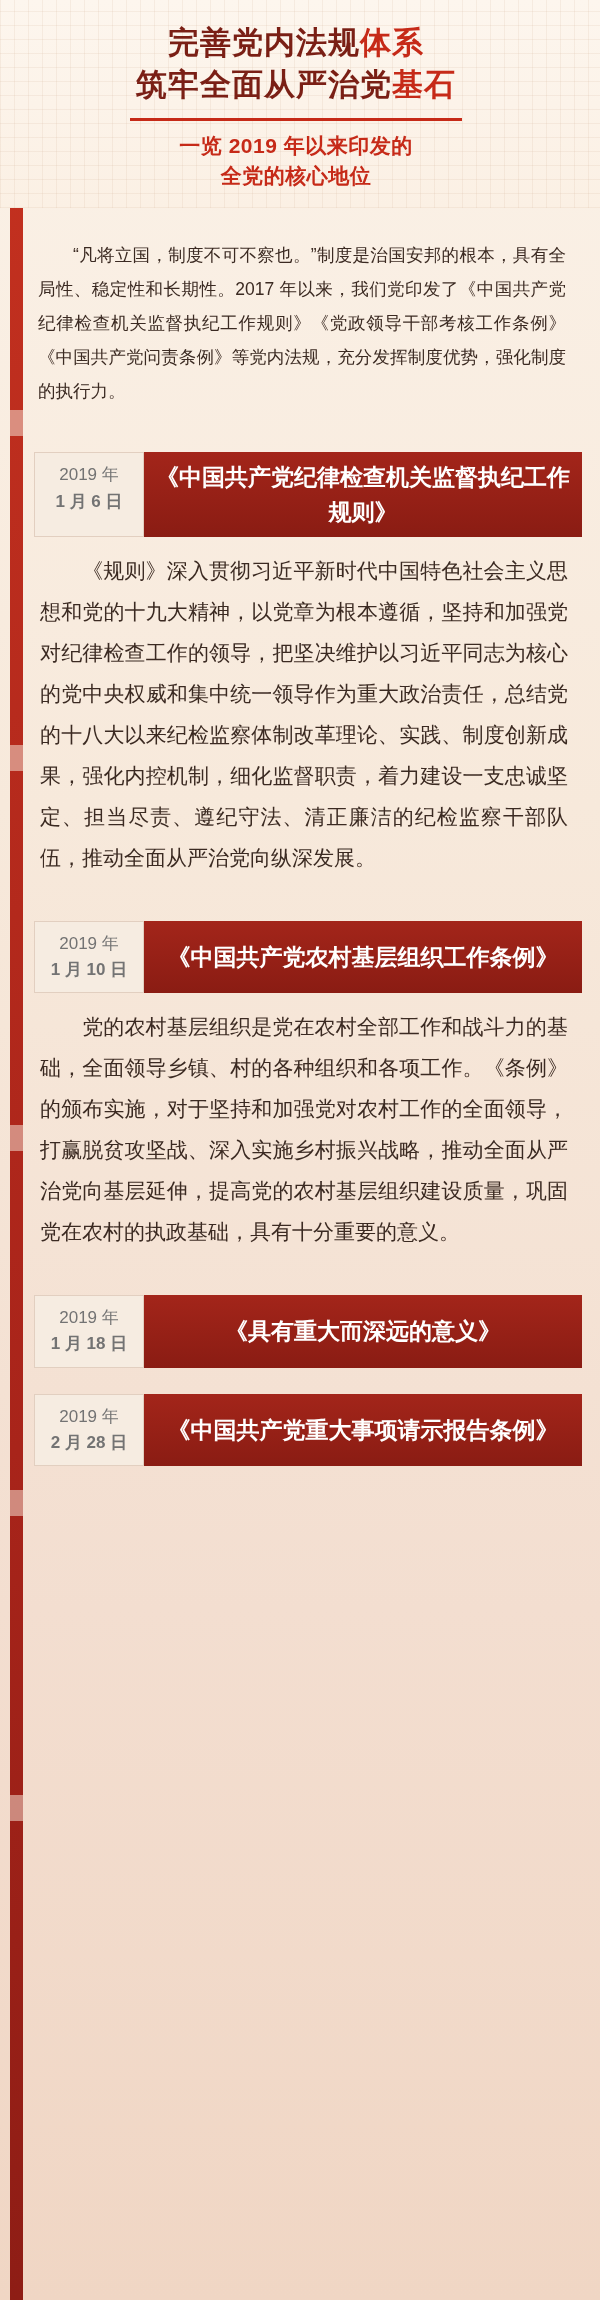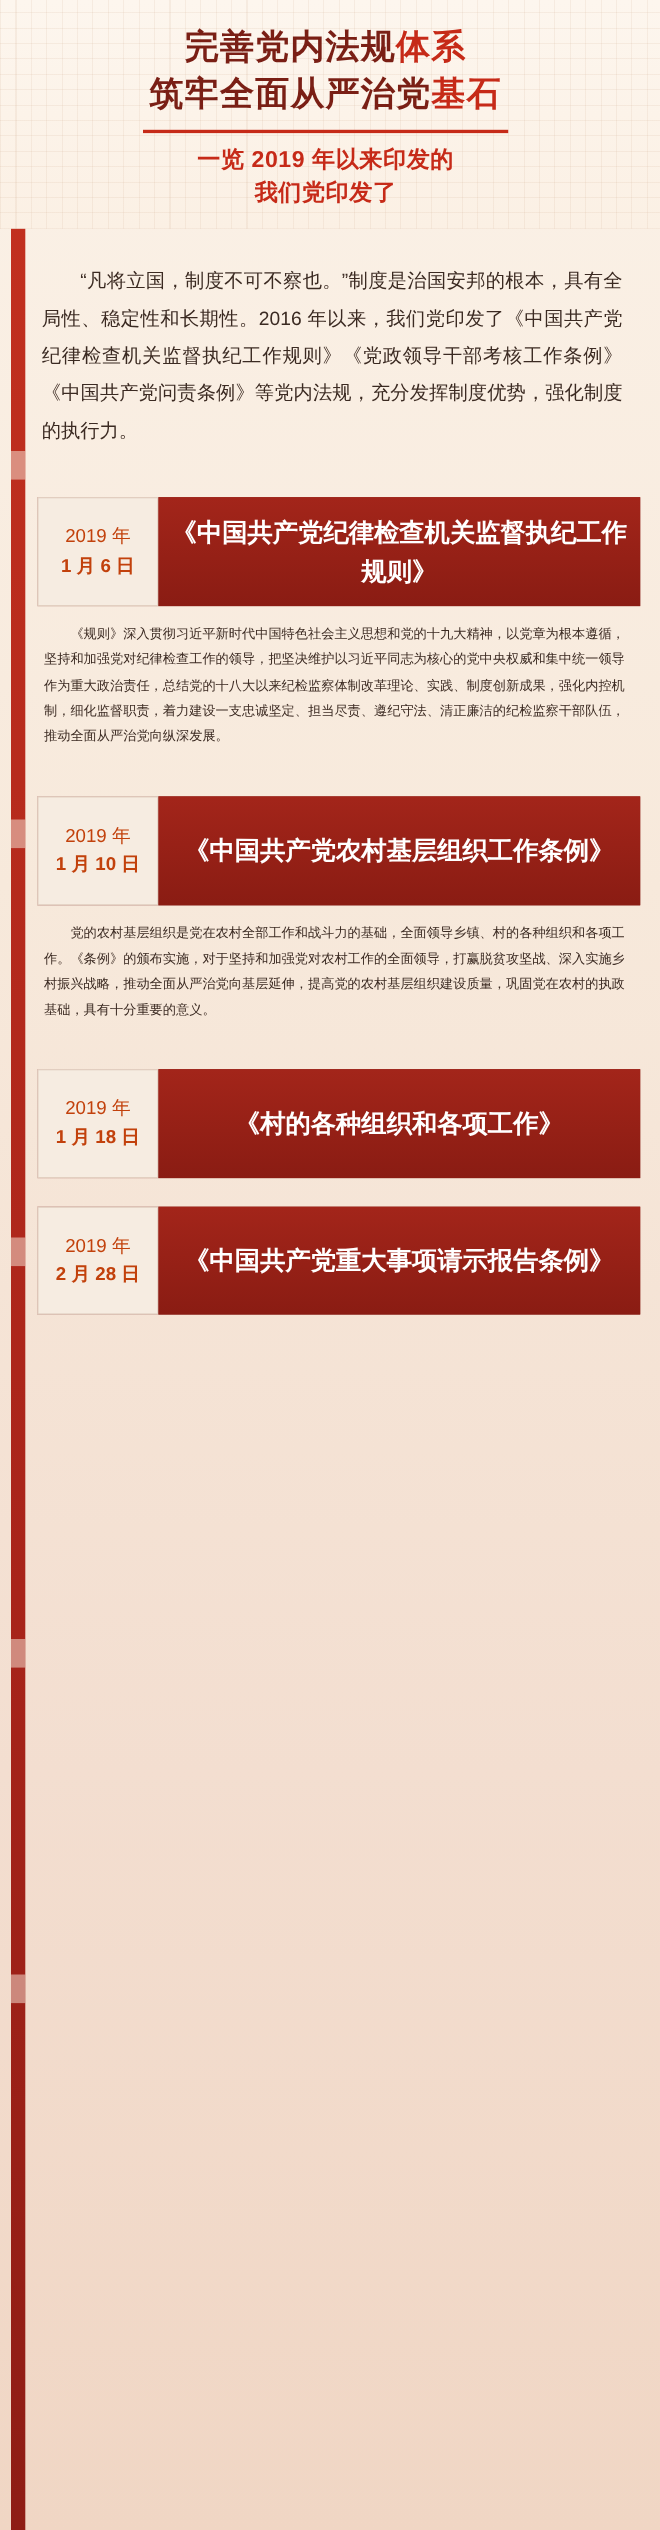--- a/index.html
+++ b/index.html
@@ -91,24 +91,24 @@
     margin: 26px 18px 0 34px;
   }
   .sec-head {
     display: flex;
     align-items: stretch;
     background: #7e1812;
   }
   .sec-date {
     flex: 0 0 110px;
     background: #f6ece1;
-    color: #c2410c;
+    color: #737373;
     font-size: 17px;
     line-height: 1.55;
-    padding: 22px 6px;
+    padding: 9px 6px;
     text-align: center;
     border: 1px solid #e2cfc0;
     box-sizing: border-box;
   }
   .sec-date .d2 { display: block; font-weight: bold; }
   .sec-title {
     flex: 1 1 auto;
     display: flex;
     align-items: center;
     justify-content: center;
@@ -116,21 +116,21 @@
     color: #ffffff;
     font-size: 23px;
     font-weight: bold;
     line-height: 1.5;
     text-align: center;
     padding: 8px 10px;
     box-sizing: border-box;
   }
   .sec-body {
     padding: 14px 14px 16px 6px;
-    font-size: 12px;
+    font-size: 21px;
     line-height: 1.95;
     color: #3b2a22;
     text-align: justify;
     text-justify: inter-ideograph;
   }
   .sec-body .indent { display: inline-block; width: 2em; }
   .spacer-bottom { height: 40px; }
 </style>
 </head>
 <body>
@@ -143,25 +143,25 @@
   <div class="left-stripe-notch" style="top:1125px;"></div>
   <div class="left-stripe-notch" style="top:1490px;"></div>
   <div class="left-stripe-notch" style="top:1795px;"></div>
 
   <div class="header">
     <div class="title-block">
       <div class="title-line"><span>完善党内法规</span><span class="accent">体系</span></div>
       <div class="title-line"><span>筑牢全面从严治党</span><span class="accent">基石</span></div>
       <div class="rule"></div>
       <div class="subtitle">一览 2019 年以来印发的</div>
-      <div class="subtitle">我们党印发了</div>
-    </div>
-  </div>
-
-  <div class="intro"><span class="indent"></span><span>“凡将立国，制度不可不察也。”制度是治国安邦的根本，具有全局性、稳定性和长期性。2016 年以来，我们党印发了《中国共产党纪律检查机关监督执纪工作规则》《党政领导干部考核工作条例》《中国共产党问责条例》等党内法规，充分发挥制度优势，强化制度的执行力。</span></div>
+      <div class="subtitle">全党的核心地位</div>
+    </div>
+  </div>
+
+  <div class="intro"><span class="indent"></span><span>“凡将立国，制度不可不察也。”制度是治国安邦的根本，具有全局性、稳定性和长期性。2017 年以来，我们党印发了《中国共产党纪律检查机关监督执纪工作规则》《党政领导干部考核工作条例》《中国共产党问责条例》等党内法规，充分发挥制度优势，强化制度的执行力。</span></div>
 
   <div class="section">
     <div class="sec-head">
       <div class="sec-date">
         <span>2019 年</span>
         <span class="d2">1 月 6 日</span>
       </div>
       <div class="sec-title">《中国共产党纪律检查机关监督执纪工作规则》</div>
     </div>
     <div class="sec-body"><span class="indent"></span><span>《规则》深入贯彻习近平新时代中国特色社会主义思想和党的十九大精神，以党章为根本遵循，坚持和加强党对纪律检查工作的领导，把坚决维护以习近平同志为核心的党中央权威和集中统一领导作为重大政治责任，总结党的十八大以来纪检监察体制改革理论、实践、制度创新成果，强化内控机制，细化监督职责，着力建设一支忠诚坚定、担当尽责、遵纪守法、清正廉洁的纪检监察干部队伍，推动全面从严治党向纵深发展。</span></div>
@@ -177,21 +177,21 @@
     </div>
     <div class="sec-body"><span class="indent"></span><span>党的农村基层组织是党在农村全部工作和战斗力的基础，全面领导乡镇、村的各种组织和各项工作。《条例》的颁布实施，对于坚持和加强党对农村工作的全面领导，打赢脱贫攻坚战、深入实施乡村振兴战略，推动全面从严治党向基层延伸，提高党的农村基层组织建设质量，巩固党在农村的执政基础，具有十分重要的意义。</span></div>
   </div>
 
   <div class="section">
     <div class="sec-head">
       <div class="sec-date">
         <span>2019 年</span>
         <span class="d2">1 月 18 日</span>
       </div>
-      <div class="sec-title">《村的各种组织和各项工作》</div>
+      <div class="sec-title">《具有重大而深远的意义》</div>
     </div>
   </div>
 
   <div class="section">
     <div class="sec-head">
       <div class="sec-date">
         <span>2019 年</span>
         <span class="d2">2 月 28 日</span>
       </div>
       <div class="sec-title">《中国共产党重大事项请示报告条例》</div>

